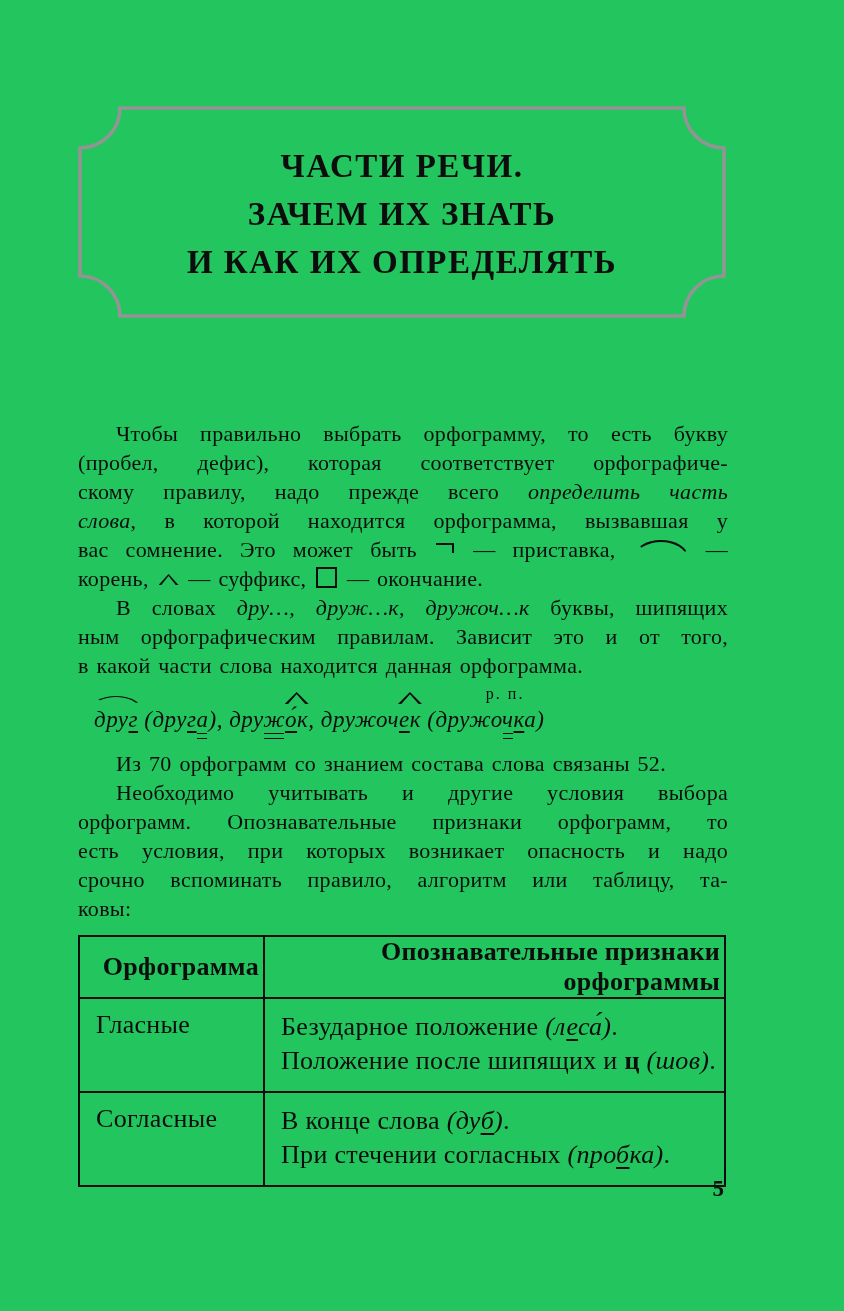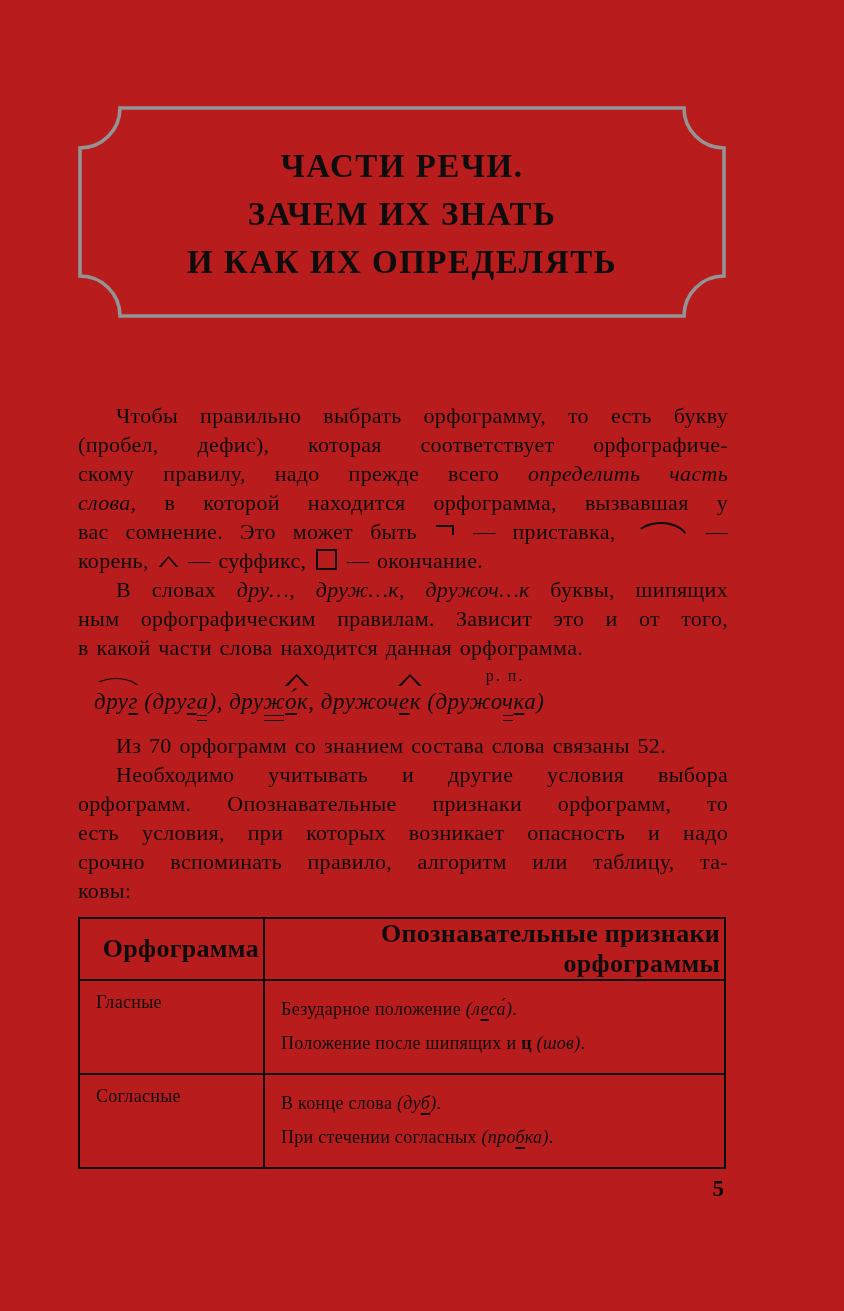--- a/index.html
+++ b/index.html
@@ -1,34 +1,34 @@
 <!DOCTYPE html>
 <html><head>
 <meta charset="utf-8">
 <style>
   html,body{margin:0;padding:0;background:#fff;}
   .page{
-    position:relative;width:844px;height:1311px;background:#b91c1c;
+    position:relative;width:844px;height:1311px;background:#22c55e;
     font-family:"Liberation Serif","DejaVu Serif",serif;color:#0d0d0d;
     overflow:hidden;
   }
   
   .title-box{position:absolute;left:78px;top:106px;width:648px;height:212px;}
   .title-box svg{position:absolute;left:0;top:0;}
   .title-text{
     position:absolute;left:0;top:0;right:0;bottom:0;
     display:flex;flex-direction:column;justify-content:center;align-items:center;
     padding-top:4px;
   }
   .title-line{
     font-weight:bold;font-size:33px;line-height:48px;letter-spacing:1.5px;
     text-align:center;white-space:nowrap;
   }
   
-  .body-text{position:absolute;left:78px;top:401px;width:650px;}
+  .body-text{position:absolute;left:78px;top:419px;width:650px;}
   .line{
     font-size:22px;line-height:29px;letter-spacing:0.3px;word-spacing:2px;
     text-align:justify;text-align-last:justify;white-space:normal;
   }
   .line.last{text-align-last:left;}
   .line.indent{padding-left:38px;}
   .it{font-style:italic;}
   .bold{font-weight:bold;}
   
   .morph-line{
@@ -69,21 +69,21 @@
   .ortho-table{
     border-collapse:collapse;width:648px;margin-top:12px;
     table-layout:fixed;
   }
   .ortho-table th,.ortho-table td{border:2px solid #0d0d0d;}
   .ortho-table th{
     font-size:26px;font-weight:bold;height:42px;text-align:right;
     letter-spacing:0.3px;padding:0 4px;
   }
   .ortho-table td{
-    font-size:18px;vertical-align:top;padding:11px 8px 13px 16px;letter-spacing:0.3px;
+    font-size:26px;vertical-align:top;padding:11px 8px 13px 16px;letter-spacing:0.3px;
   }
   .ortho-table td.term{}
   .col-term{width:185px;}
   .cell-line{line-height:34px;}
   
   .page-number{
     position:absolute;top:1176px;right:120px;
     font-size:23px;font-weight:bold;
   }
 </style>

